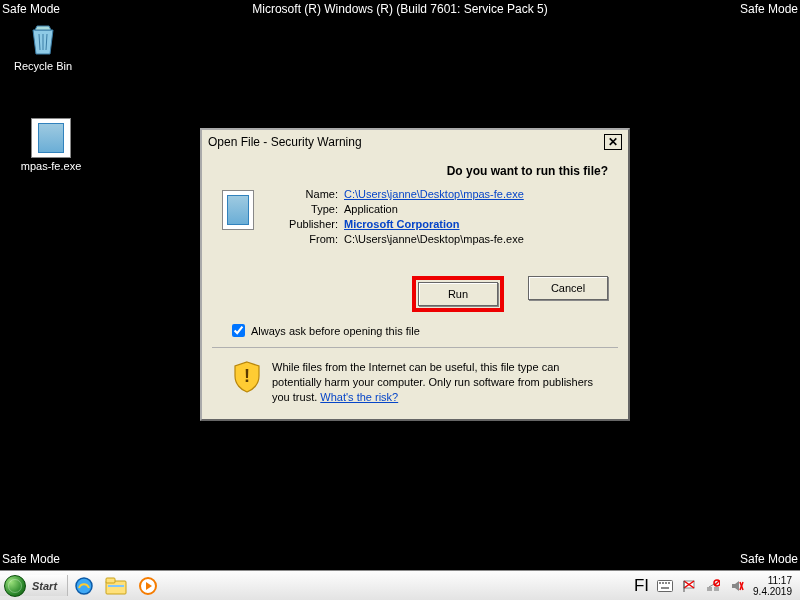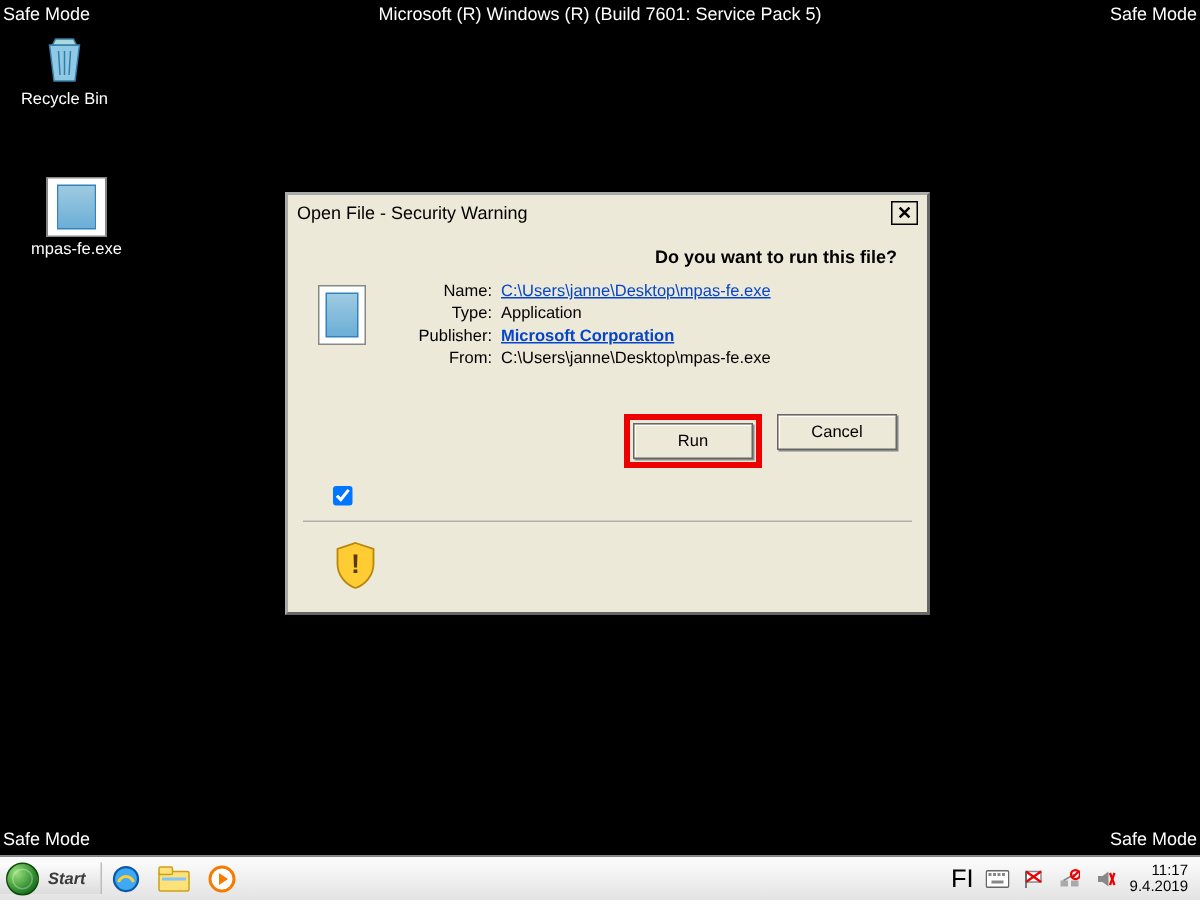--- a/index.html
+++ b/index.html
@@ -21,21 +21,21 @@
   .build { position: absolute; top: 2px; left: 50%; transform: translateX(-50%); color: #fff; font-size: 12px; }
 
   .desktop-icon { position: absolute; width: 70px; text-align: center; color: #fff; font-size: 11px; }
   .desktop-icon .ic { width: 40px; height: 40px; margin: 0 auto 2px; }
   .recycle .ic svg { width: 40px; height: 40px; }
   .file .ic { background: #fff; border: 1px solid #888; display: flex; align-items: center; justify-content: center; }
   .file .ic .doc { width: 26px; height: 30px; background: linear-gradient(#9ecae1,#6baed6); border: 1px solid #3182bd; }
 
   .dialog {
     position: absolute;
-    left: 190px; top: 128px;
+    left: 200px; top: 128px;
     width: 430px;
     background: #ece9d8;
     border: 2px solid #aaa;
     border-right-color: #666;
     border-bottom-color: #666;
   }
   .titlebar {
     background: #ece9d8;
     padding: 4px 6px;
     display: flex; justify-content: space-between; align-items: center;
@@ -52,21 +52,21 @@
   .dlg-body { padding: 10px 20px 14px; }
   .q { font-weight: bold; font-size: 12px; margin-bottom: 10px; text-align: right; }
   .info { display: flex; gap: 14px; }
   .app-ic { width: 32px; height: 40px; border: 1px solid #888; background: #fff; display:flex;align-items:center;justify-content:center; margin-top:2px; }
   .app-ic .doc { width: 22px; height: 30px; background: linear-gradient(#9ecae1,#6baed6); border: 1px solid #3182bd;}
   .fields { font-size: 11px; }
   .row { display: flex; margin-bottom: 3px; }
   .lbl { width: 70px; text-align: right; margin-right: 6px; }
   .link { color: #0645c8; text-decoration: underline; cursor: pointer; }
   .val { color: #000; }
-  .dlg-buttons { display: flex; justify-content: flex-end; gap: 10px; margin: 14px 20px 12px 0; }
+  .dlg-buttons { display: flex; justify-content: flex-end; gap: 24px; margin: 14px 20px 12px 0; }
   .btn {
     min-width: 80px; height: 24px;
     background: #ece9d8;
     border: 1px solid #666;
     box-shadow: inset 1px 1px 0 #fff, 1px 1px 0 #888;
     font-size: 11px; cursor: pointer;
     display:flex;align-items:center;justify-content:center;
   }
   .run-highlight { border: 4px solid #e00; padding: 2px; }
   .check-row { margin: 4px 20px 10px 30px; display:flex; align-items:center; gap:6px; font-size:11px; }
@@ -161,28 +161,32 @@
     </div>
   </div>
   <div class="dlg-buttons">
     <div class="run-highlight">
       <div class="btn">Run</div>
     </div>
     <div class="btn">Cancel</div>
   </div>
   <div class="check-row">
     <input type="checkbox" checked="" style="">
+    <span>Always ask before opening this file</span>
   </div>
   <div class="divider"></div>
   <div class="warn">
     <div class="shield">
       <svg viewBox="0 0 30 34">
           <path d="M15 2 L27 6 L27 16 C27 24 21 30 15 32 C9 30 3 24 3 16 L3 6 Z" fill="#ffcc33" stroke="#b8860b" stroke-width="1.2"></path>
           <text x="15" y="22" text-anchor="middle" font-size="18" font-weight="bold" fill="#5a3a00">!</text>
         </svg>
+    </div>
+    <div class="warn-text">
+      <span>While files from the Internet can be useful, this file type can potentially harm your computer. Only run software from publishers you trust. </span><span class="link">What's the risk?</span>
     </div>
   </div>
 </div>
 
 <div class="taskbar">
   <div class="start-btn">
     <div class="start-orb"></div>
     <span>Start</span>
   </div>
   <div class="ql">

